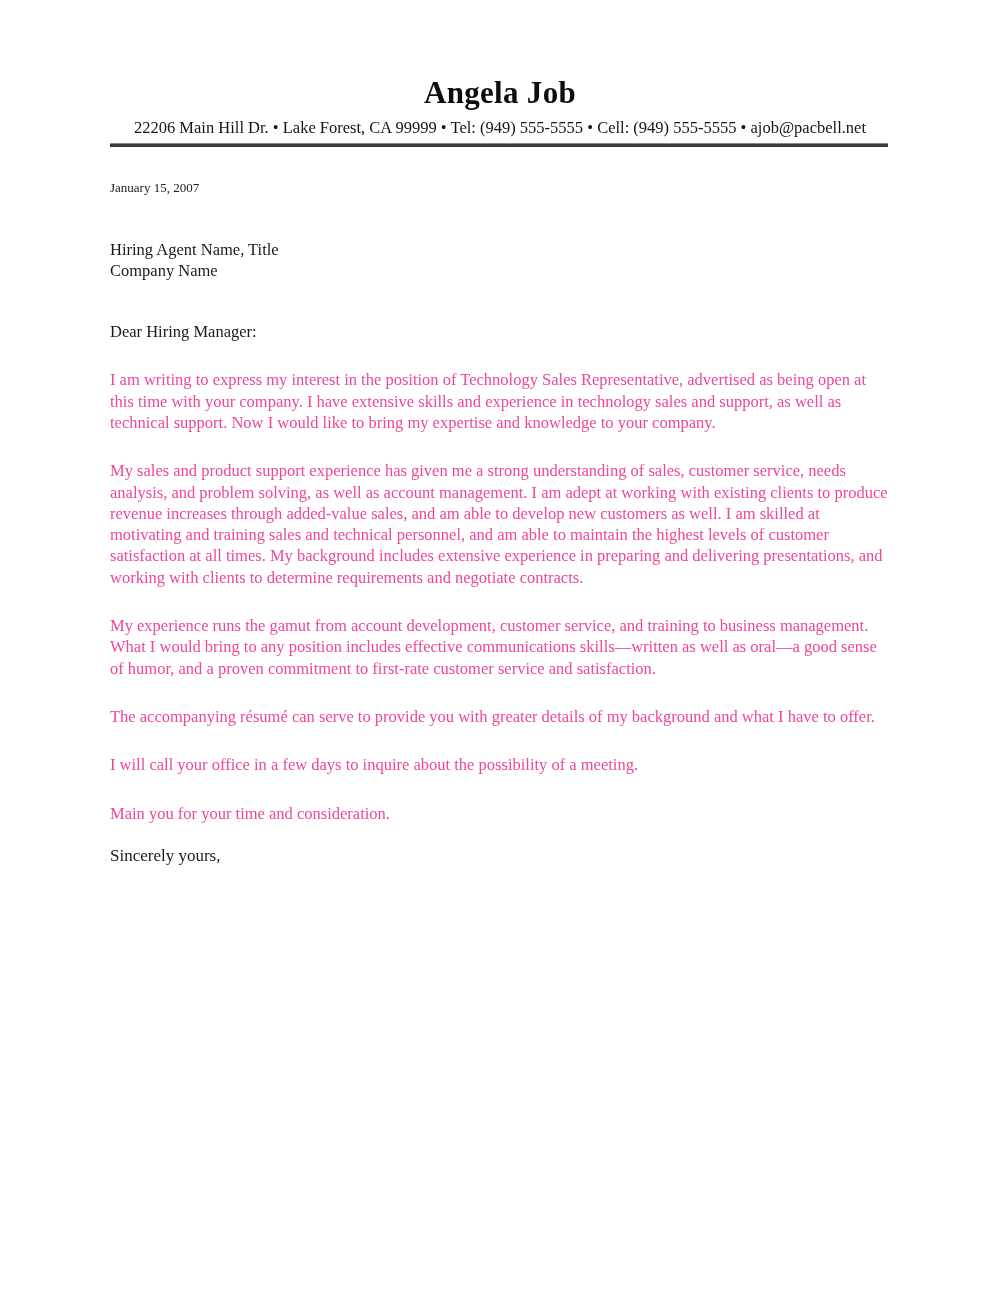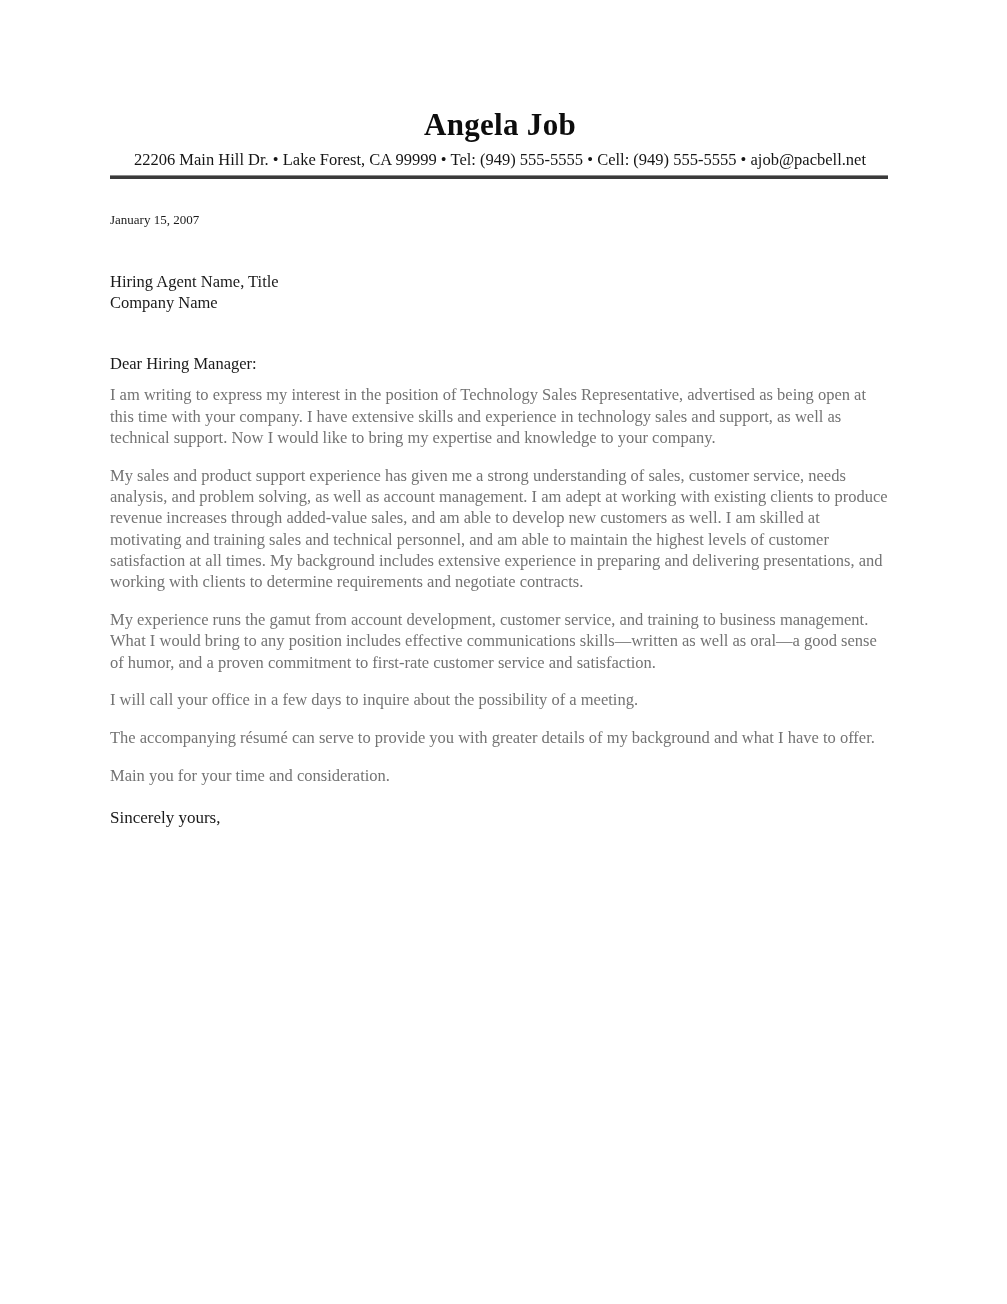--- a/index.html
+++ b/index.html
@@ -26,21 +26,21 @@
 
   .letter {
     position: absolute;
     left: 110px;
     top: 0;
     width: 780px;
   }
 
   
   .letterhead {
-    padding-top: 108px;
+    padding-top: 76px;
   }
   .letterhead-name {
     text-align: center;
     font-size: 31px;
     font-weight: bold;
     line-height: 1.12;
     letter-spacing: 0.3px;
     color: #0d0d0d;
     margin: 0;
   }
@@ -76,25 +76,25 @@
   }
   .recipient-line { display: block; }
 
   .salutation {
     margin-top: 40px;
     font-size: 16.5px;
     line-height: 21px;
   }
 
   .body-paragraph {
-    margin-top: 10px;
+    margin-top: 27px;
     font-size: 16.5px;
     line-height: 21.3px;
     text-align: left;
-    color: #737373;
+    color: #ec4899;
   }
 
   .closing {
     margin-top: 21px;
     font-size: 17px;
     line-height: 21px;
   }
 </style>
 </head>
 <body>
@@ -113,20 +113,20 @@
     <div class="recipient-block">
       <span class="recipient-line">Hiring Agent Name, Title</span>
       <span class="recipient-line">Company Name</span>
     </div>
 
     <div class="salutation">Dear Hiring Manager:</div>
 
     <p class="body-paragraph">I am writing to express my interest in the position of Technology Sales Representative, advertised as being open at this time with your company.  I have extensive skills and experience in technology sales and support, as well as technical support.  Now I would like to bring my expertise and knowledge to your company.</p>
     <p class="body-paragraph">My sales and product support experience has given me a strong understanding of sales, customer service, needs analysis, and problem solving, as well as account management.  I am adept at working with existing clients to produce revenue increases through added-value sales, and am able to develop new customers as well.  I am skilled at motivating and training sales and technical personnel, and am able to maintain the highest levels of customer satisfaction at all times.  My background includes extensive experience in preparing and delivering presentations, and working with clients to determine requirements and negotiate contracts.</p>
     <p class="body-paragraph">My experience runs the gamut from account development, customer service, and training to business management.   What I would bring to any position includes effective communications skills—written as well as oral—a good sense of humor, and a proven commitment to first-rate customer service and satisfaction.</p>
+    <p class="body-paragraph">The accompanying résumé can serve to provide you with greater details of my background and what I have to offer.</p>
     <p class="body-paragraph">I will call your office in a few days to inquire about the possibility of a meeting.</p>
-    <p class="body-paragraph">The accompanying résumé can serve to provide you with greater details of my background and what I have to offer.</p>
     <p class="body-paragraph">Main you for your time and consideration.</p>
 
     <div class="closing">Sincerely yours,</div>
 
   </div>
 </div>
 
 </body></html>

